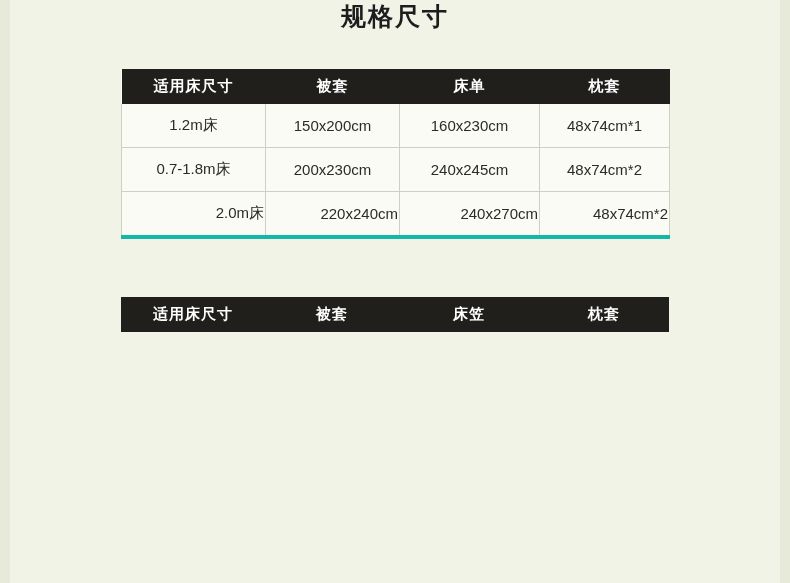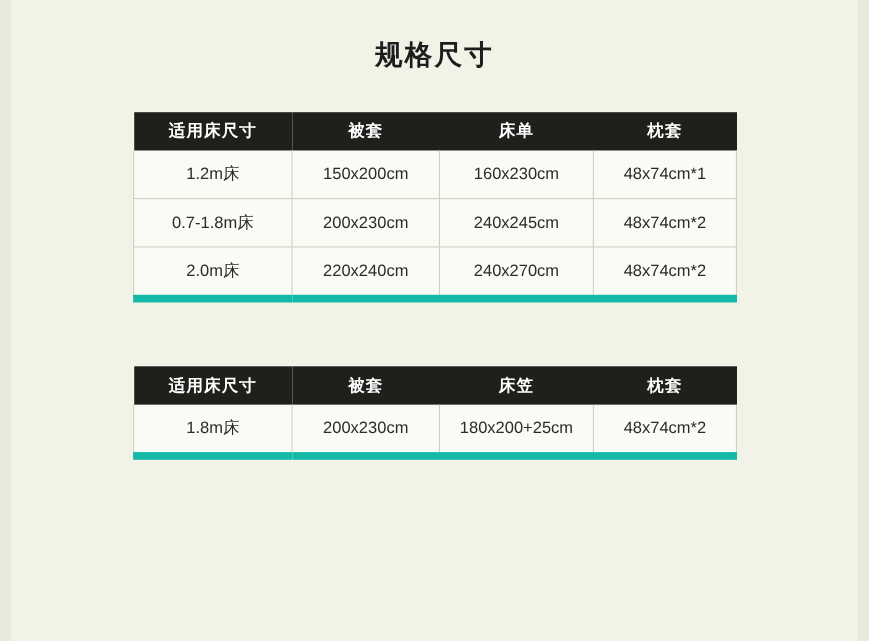--- a/index.html
+++ b/index.html
@@ -32,21 +32,20 @@
     height: 583px;
     box-sizing: border-box;
   }
 
   .page-title {
     text-align: center;
     font-size: 25px;
     font-weight: bold;
     color: #1d1d1d;
     letter-spacing: 2px;
-    padding-top: 33px;
     margin: 0;
   }
 
   .table-wrap {
     width: 548px;
     margin: 0 auto;
   }
   .table-wrap.first { margin-top: 36px; }
   .table-wrap.second { margin-top: 58px; }
 
@@ -73,21 +72,22 @@
     border-right: 1px solid #cfcfc6;
     border-bottom: 1px solid #cfcfc6;
     background: #fbfbf5;
     white-space: nowrap;
   }
   table.spec tbody tr td:first-child {
     border-left: 1px solid #cfcfc6;
     margin-left: 12px;
   }
   table.spec tbody tr:last-child td {
-    border-bottom: 7px solid #14b8a6;
+    border-bottom: 4px solid #14b8a6;
+    text-align: right;
   }
   table.spec col.c1 { width: 144px; }
   table.spec col.c2 { width: 134px; }
   table.spec col.c3 { width: 140px; }
   table.spec col.c4 { width: 130px; }
 </style>
 </head>
 <body>
 
 <div class="page">
@@ -146,23 +146,17 @@
       </colgroup>
       <thead>
         <tr>
           <th>适用床尺寸</th>
           <th>被套</th>
           <th>床笠</th>
           <th>枕套</th>
         </tr>
       </thead>
       <tbody>
-        <tr>
-          <td>1.8m床</td>
-          <td>200x230cm</td>
-          <td>180x200+25cm</td>
-          <td>48x74cm*2</td>
-        </tr>
       </tbody>
     </table>
   </div>
 
 </div>
 
 </body></html>

